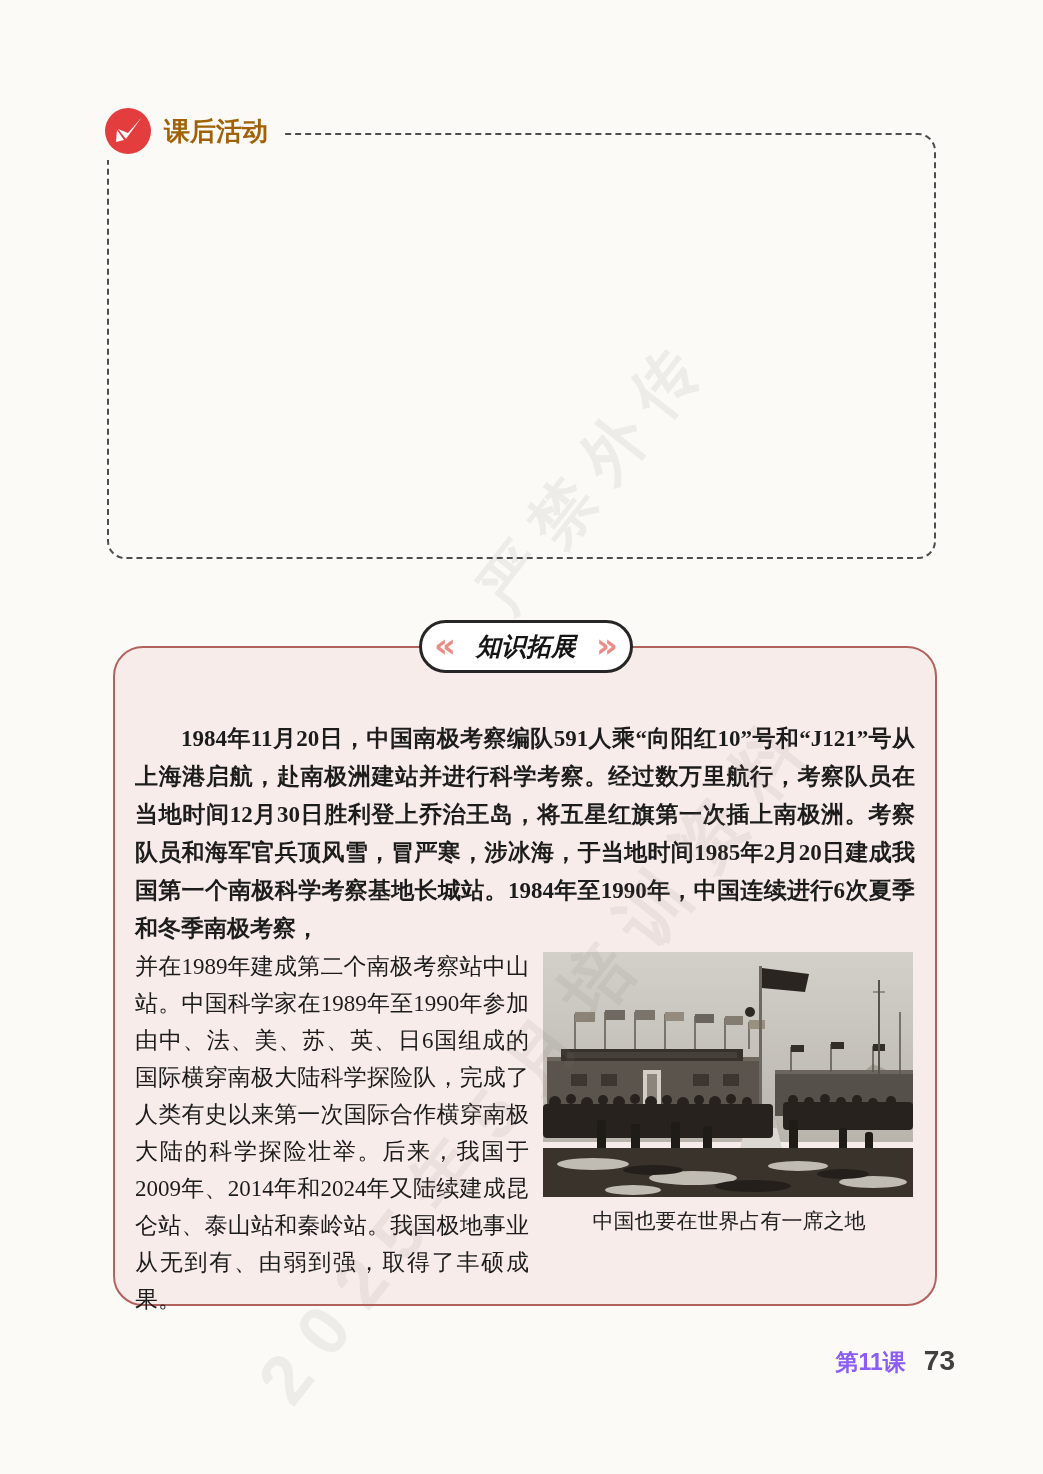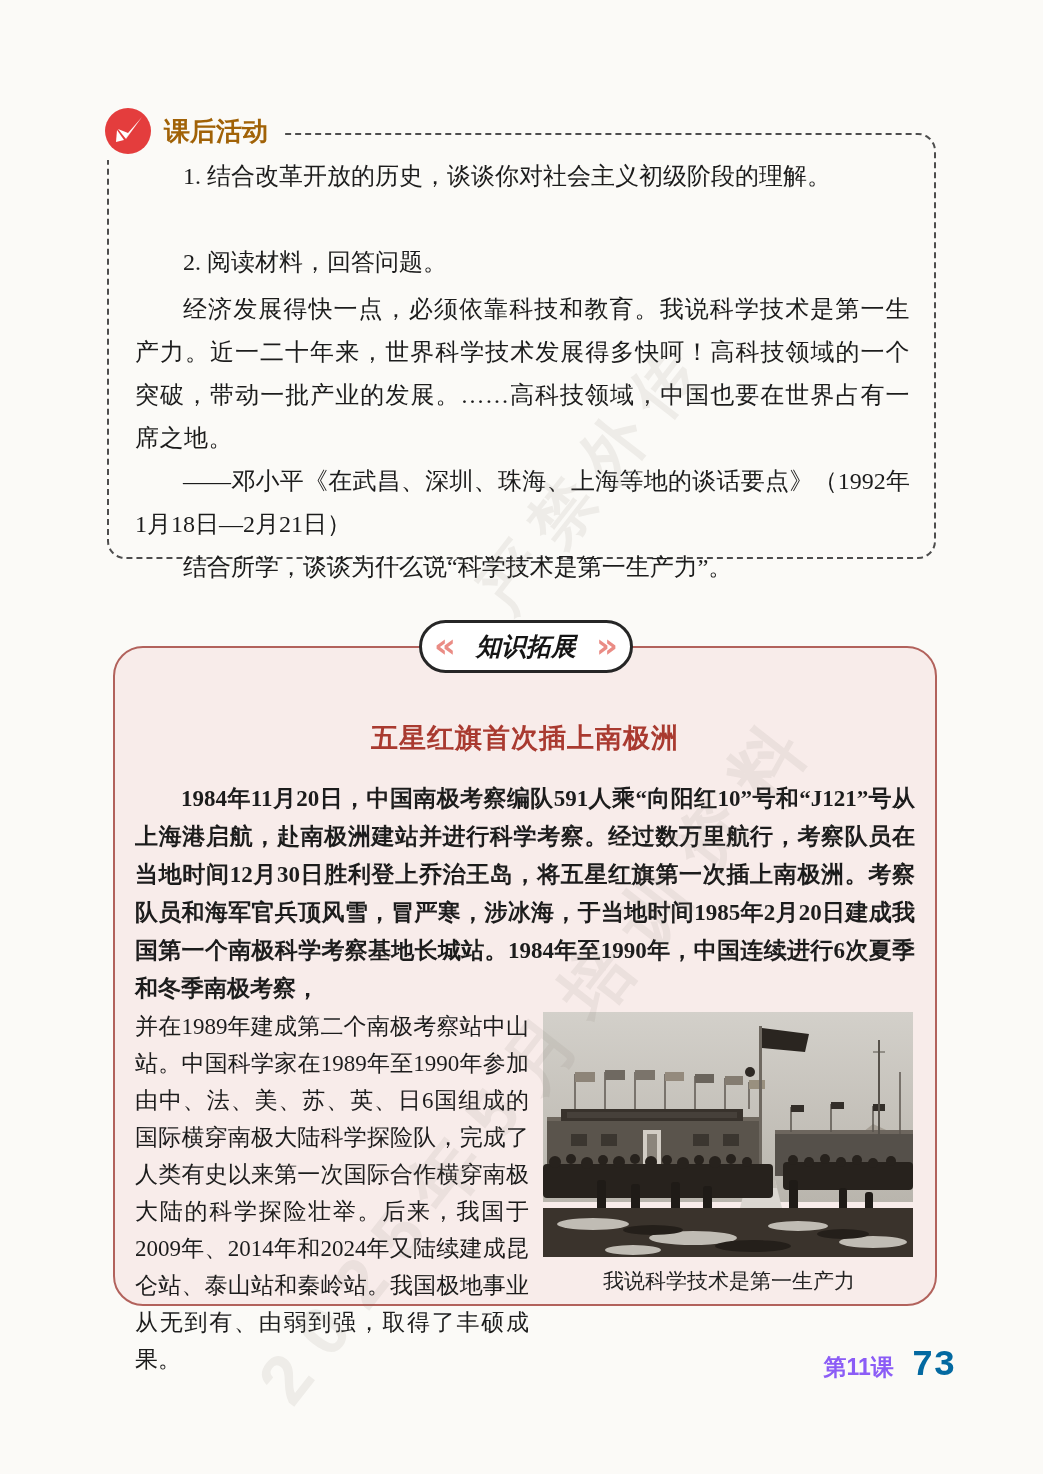--- a/index.html
+++ b/index.html
@@ -147,22 +147,22 @@
 
   
   .page-footer {
     position:absolute;
     right:88px; top:1345px;
     display:flex; align-items:baseline; gap:18px;
     font-family:"Liberation Sans",sans-serif;
   }
   .footer-lesson, .footer-title { font-weight:bold; font-size:23px; color:#8b5cf6; }
   .footer-page {
-    font-family:Liberation Mono, monospace;
-    font-size:36px; font-weight:bold; color:#0369a1;
+    font-family:Liberation Sans, sans-serif;
+    font-size:28px; font-weight:bold; color:#404040;
   }
 </style>
 </head>
 <body>
 
 <div class="page">
 
   <div class="watermark wm1">严禁外传</div>
   <div class="watermark wm2">2025年5月培训资料</div>
 
@@ -173,36 +173,28 @@
       <svg viewBox="0 0 48 48" width="48" height="48">
         <circle cx="24" cy="24" r="23" fill="#e43d3d"></circle>
         <path d="M14 22 L22 32 L38 10 L24 26 Z" fill="#ffffff"></path>
         <path d="M13 23 L20 33 L12 35 Z" fill="#ffffff"></path>
         <path d="M20 33 L38 10 L24 34 Z" fill="#e43d3d" opacity="0.15"></path>
       </svg>
     </span>
     <span class="act-title">课后活动</span>
   </div>
 
-  <div class="activity-content">
-    <p class="q1">1. 结合改革开放的历史，谈谈你对社会主义初级阶段的理解。</p>
-    <p class="q2">2. 阅读材料，回答问题。</p>
-    <p class="quote">经济发展得快一点，必须依靠科技和教育。我说科学技术是第一生产力。近一二十年来，世界科学技术发展得多快呵！高科技领域的一个突破，带动一批产业的发展。……高科技领域，中国也要在世界占有一席之地。</p>
-    <p class="attribution">——邓小平《在武昌、深圳、珠海、上海等地的谈话要点》（1992年1月18日—2月21日）</p>
-    <p class="task">结合所学，谈谈为什么说“科学技术是第一生产力”。</p>
-  </div>
 
   <div class="ext-badge">
     <span class="chevron">«</span>
     <span class="ext-badge-label">知识拓展</span>
     <span class="chevron">»</span>
   </div>
 
   <div class="ext-box">
-    <h3 class="ext-title">五星红旗首次插上南极洲</h3>
 
     <p class="ext-para-top">1984年11月20日，中国南极考察编队591人乘“向阳红10”号和“J121”号从上海港启航，赴南极洲建站并进行科学考察。经过数万里航行，考察队员在当地时间12月30日胜利登上乔治王岛，将五星红旗第一次插上南极洲。考察队员和海军官兵顶风雪，冒严寒，涉冰海，于当地时间1985年2月20日建成我国第一个南极科学考察基地长城站。1984年至1990年，中国连续进行6次夏季和冬季南极考察，</p>
 
     <div class="ext-row">
       <p class="ext-para-side">并在1989年建成第二个南极考察站中山站。中国科学家在1989年至1990年参加由中、法、美、苏、英、日6国组成的国际横穿南极大陆科学探险队，完成了人类有史以来第一次国际合作横穿南极大陆的科学探险壮举。后来，我国于2009年、2014年和2024年又陆续建成昆仑站、泰山站和秦岭站。我国极地事业从无到有、由弱到强，取得了丰硕成果。</p>
 
       <figure class="ext-figure">
         <svg class="ext-photo" viewBox="0 0 370 245" preserveAspectRatio="none">
           <defs>
             <linearGradient id="sky" x1="0" y1="0" x2="0" y2="1">
@@ -305,21 +297,21 @@
             <ellipse cx="255" cy="214" rx="30" ry="5"></ellipse>
             <ellipse cx="330" cy="230" rx="34" ry="6"></ellipse>
             <ellipse cx="90" cy="238" rx="28" ry="5"></ellipse>
           </g>
           <g fill="#241f1a">
             <ellipse cx="110" cy="218" rx="30" ry="5"></ellipse>
             <ellipse cx="210" cy="234" rx="38" ry="6"></ellipse>
             <ellipse cx="300" cy="222" rx="26" ry="5"></ellipse>
           </g>
         </svg>
-        <figcaption class="ext-caption">我说科学技术是第一生产力</figcaption>
+        <figcaption class="ext-caption">中国也要在世界占有一席之地</figcaption>
       </figure>
     </div>
   </div>
 
   <div class="page-footer">
     <span class="footer-lesson">第11课</span>
     <span class="footer-page">73</span>
   </div>
 
 </div>

